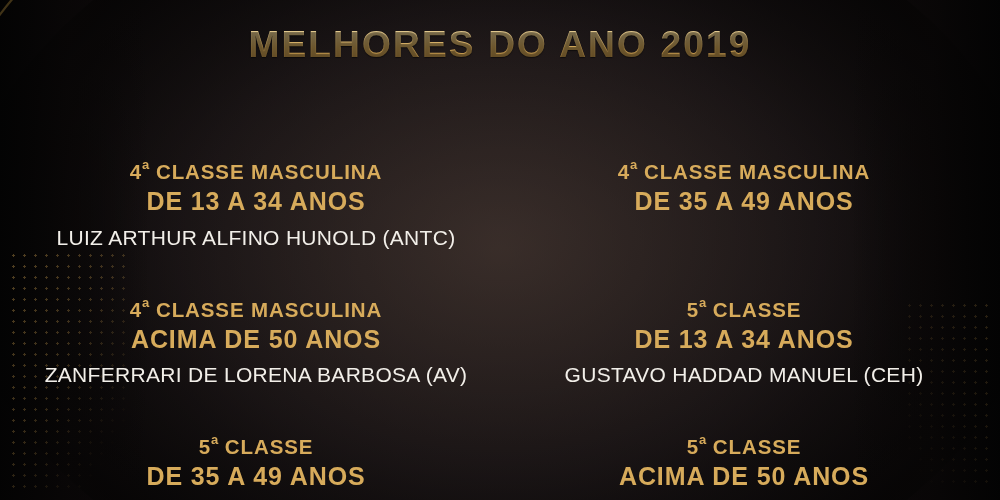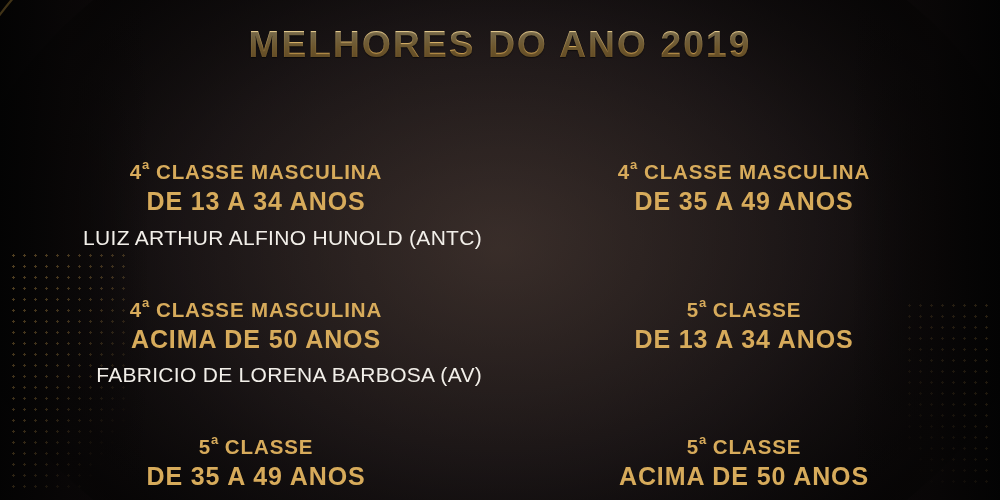--- a/index.html
+++ b/index.html
@@ -152,21 +152,20 @@
     line-height: 1.33;
     white-space: nowrap;
   }
   .award .winner {
     margin-top: 7px;
     font-size: 21px;
     font-weight: normal;
     letter-spacing: 0.3px;
     color: #f2efe9;
     white-space: nowrap;
-    text-align: right;
   }
 </style>
 </head>
 <body>
 
 <div class="slide">
 
   <div class="oval-glow"></div>
   <div class="corner-dark-left"></div>
   <div class="corner-dark-right"></div>
@@ -198,26 +197,27 @@
       </div>
 
       <div class="award">
         <div class="cat"><span>4</span><span class="sup">a</span> <span>CLASSE MASCULINA</span></div>
         <div class="range">DE 35 A 49 ANOS</div>
       </div>
 
       <div class="award">
         <div class="cat"><span>4</span><span class="sup">a</span> <span>CLASSE MASCULINA</span></div>
         <div class="range">ACIMA DE 50 ANOS</div>
-        <div class="winner">FABRICIO DE LORENA BARBOSA (AV)</div>
+        <div class="winner">ZANFERRARI DE LORENA BARBOSA (AV)</div>
       </div>
 
       <div class="award">
         <div class="cat"><span>5</span><span class="sup">a</span> <span>CLASSE</span></div>
         <div class="range">DE 13 A 34 ANOS</div>
+        <div class="winner">GUSTAVO HADDAD MANUEL (CEH)</div>
       </div>
 
       <div class="award">
         <div class="cat"><span>5</span><span class="sup">a</span> <span>CLASSE</span></div>
         <div class="range">DE 35 A 49 ANOS</div>
         <div class="winner"></div>
       </div>
 
       <div class="award">
         <div class="cat"><span>5</span><span class="sup">a</span> <span>CLASSE</span></div>

